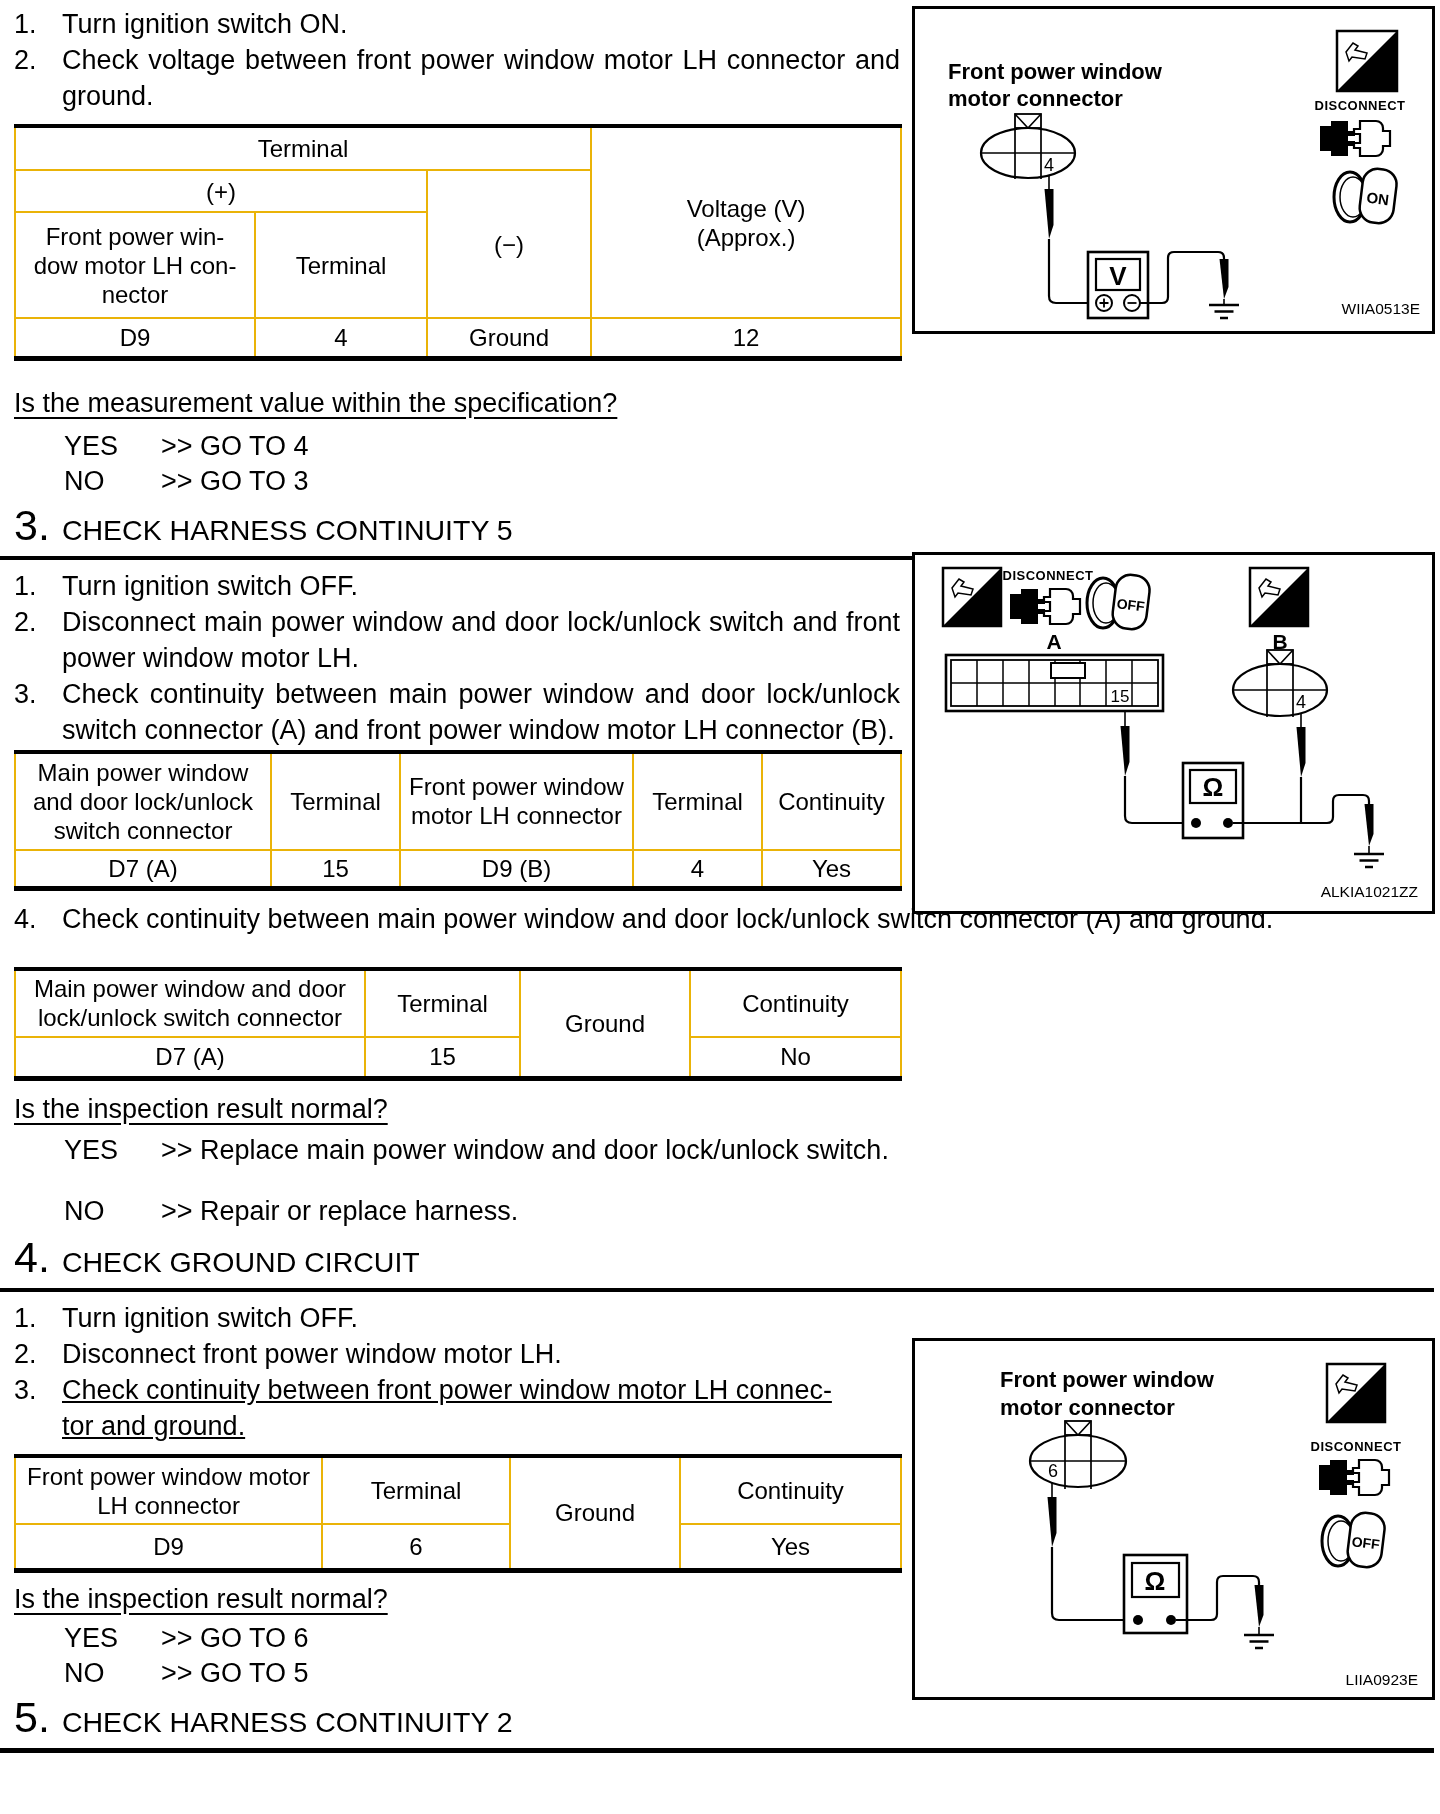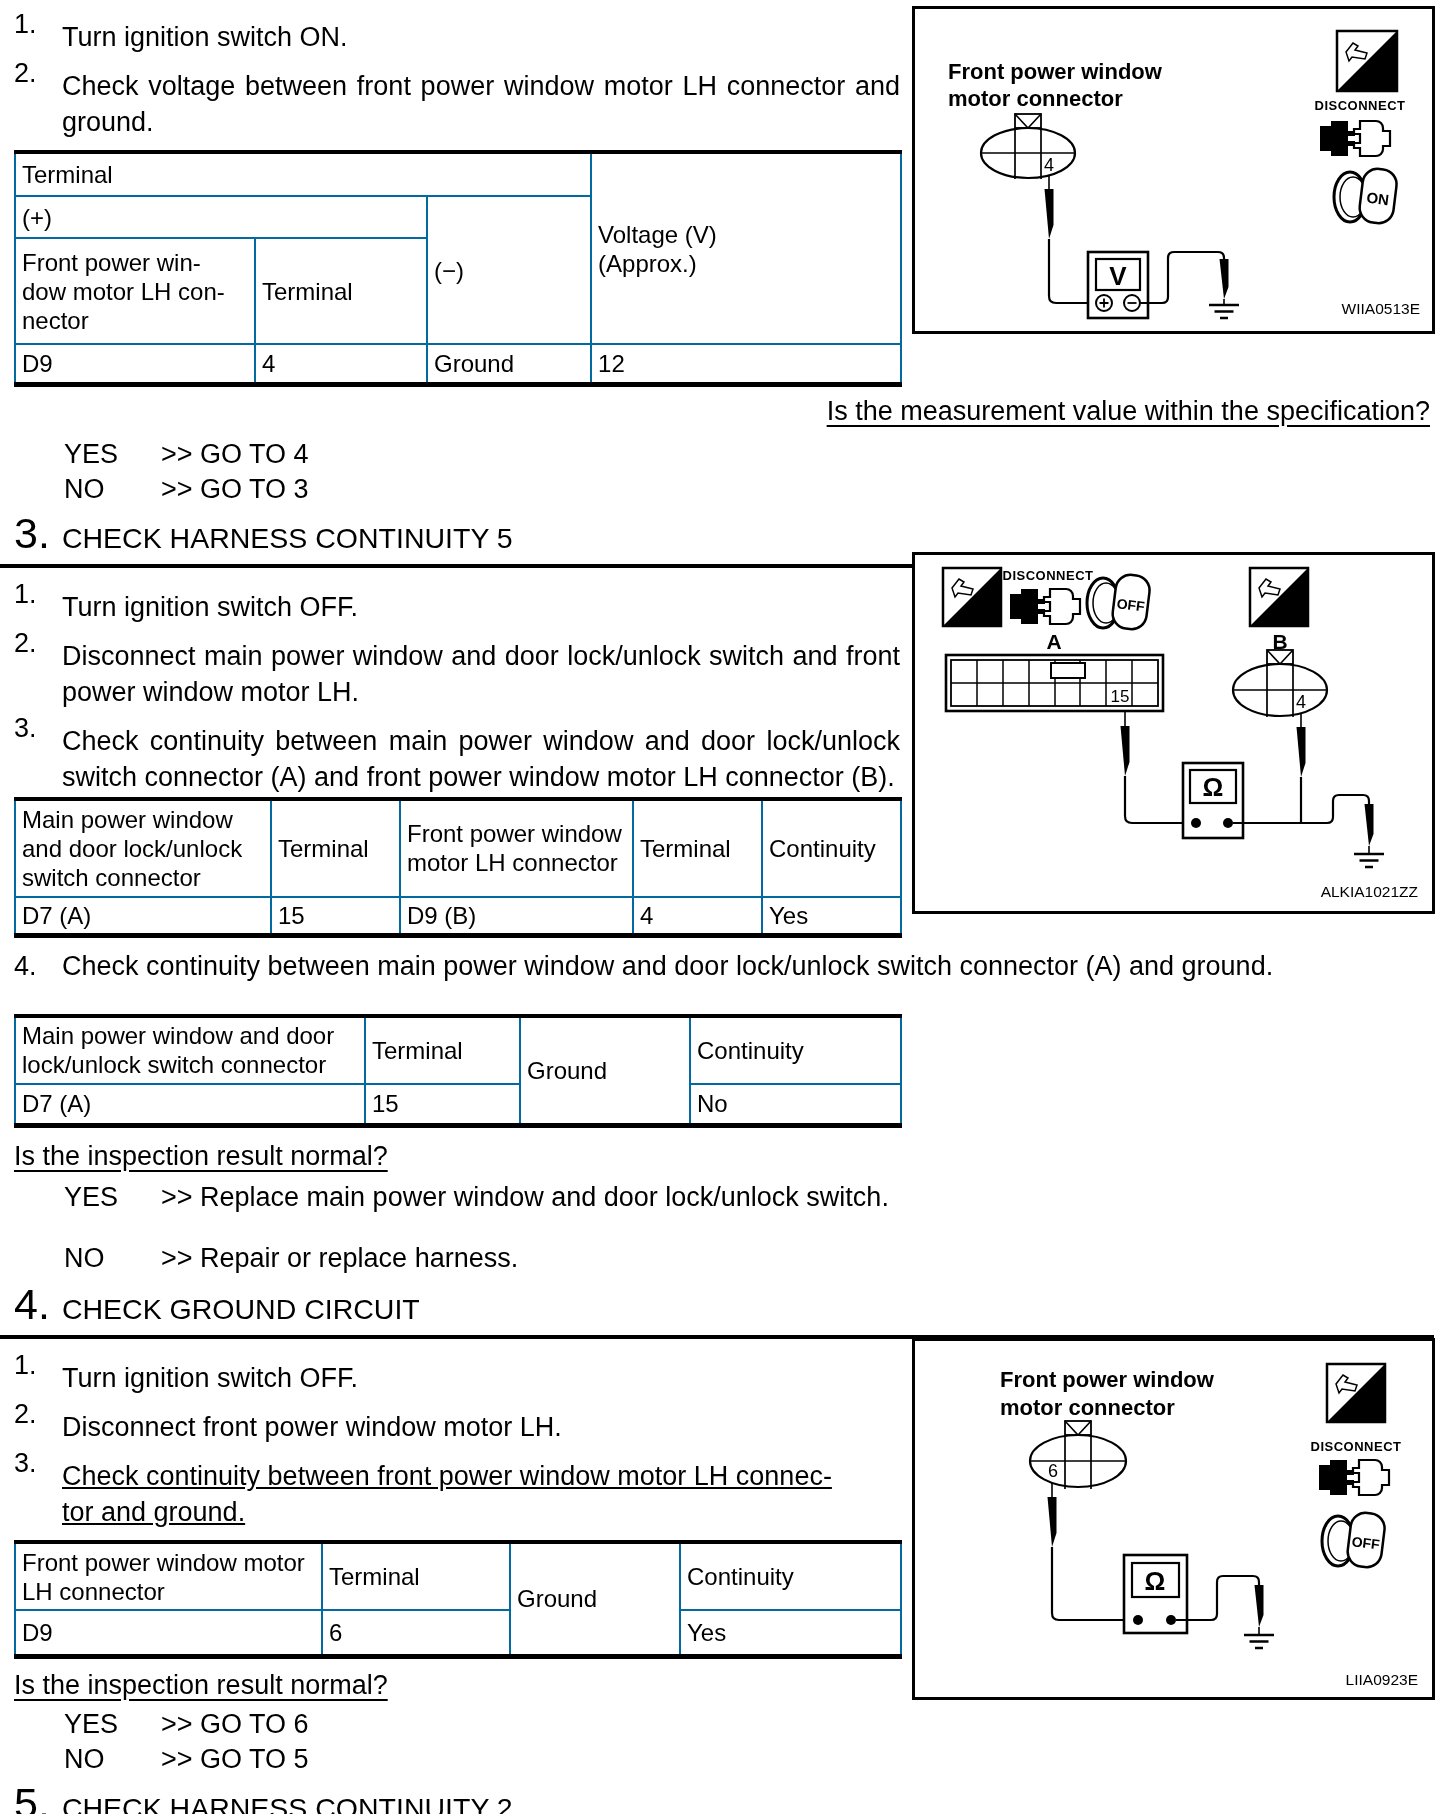--- a/index.html
+++ b/index.html
@@ -1,42 +1,42 @@
 <!DOCTYPE html>
 <html><head>
 <meta charset="utf-8">
 <style>
   html,body{margin:0;padding:0;background:#ffffff;}
   body{width:1440px;height:1814px;position:relative;font-family:"Liberation Sans",sans-serif;color:#000;overflow:hidden;}
   .flow{position:absolute;left:0;top:0;width:1416px;padding:6px 10px 0 14px;}
   .steps{width:886px;font-size:27px;line-height:36px;}
   .step{display:flex;}
   .step .n{width:48px;flex:none;}
-  .step .t{flex:1;text-align:justify;margin-top:13px;}
+  .step .t{flex:1;text-align:justify;}
   .step .t.pre{white-space:pre-line;text-decoration:underline;}
   .step-wide{width:1390px;display:flex;font-size:27px;line-height:36px;}
   .step-wide .n{width:48px;flex:none;}
   table{border-collapse:collapse;table-layout:fixed;width:886px;border-top:4px solid #000;border-bottom:5px solid #000;font-size:24px;line-height:29px;}
-  td{border:2px solid #0369a1;vertical-align:middle;padding:3px 6px;white-space:pre-line;}
+  td{border:2px solid #eab308;text-align:center;vertical-align:middle;padding:3px 6px;white-space:pre-line;}
   .question{font-size:27px;line-height:32px;text-decoration:underline;text-underline-offset:5px;}
   .ans{display:flex;padding-left:50px;font-size:27px;line-height:35px;}
   .ans .lbl{width:97px;flex:none;}
   .ans.gap{margin-bottom:26px;}
   .sechead{display:flex;align-items:baseline;}
   .sechead .n{font-size:43px;margin-right:12px;}
   .sechead .t{font-size:28.5px;}
   .rule{height:4px;background:#000;margin-left:-14px;width:1434px;}
   .rule.thick{height:5px;}
   .dbox{position:absolute;left:912px;border:3px solid #000;background:#fff;}
   #dbox1{top:6px;width:517px;height:322px;}
   #dbox2{top:552px;width:517px;height:356px;}
   #dbox3{top:1338px;width:517px;height:356px;}
   svg{display:block;}
   svg text{font-family:"Liberation Sans",sans-serif;fill:#000;}
-  .mt10{margin-top:10px;} .mt14{margin-top:8px;text-align:right;} .mt12{margin-top:12px;}
+  .mt10{margin-top:10px;} .mt14{margin-top:26px;} .mt12{margin-top:12px;}
   .mt8{margin-top:8px;} .mt30{margin-top:30px;} .mt6{margin-top:6px;}
   .mt2{margin-top:2px;} .mt4{margin-top:4px;}
 </style>
 </head>
 <body>
 
 <div class="flow">
 
   <div class="steps">
     <div class="step">

